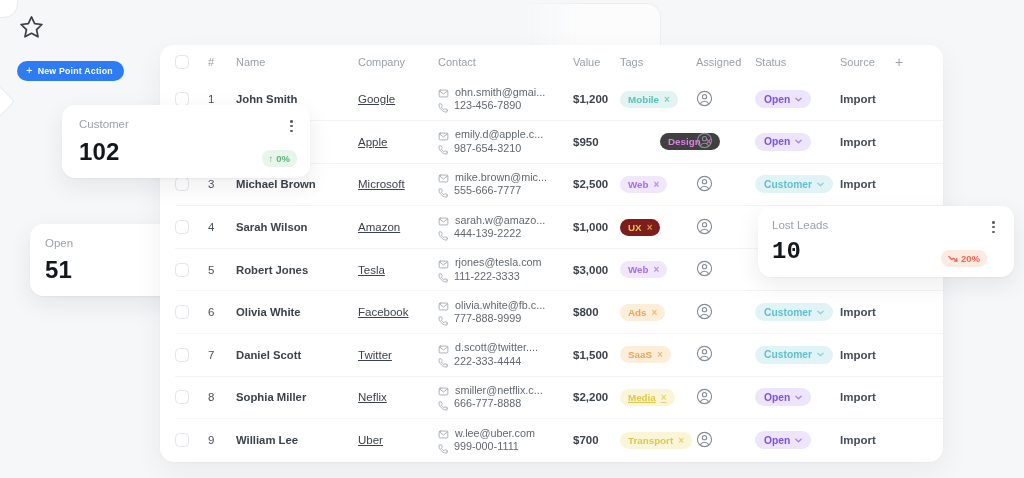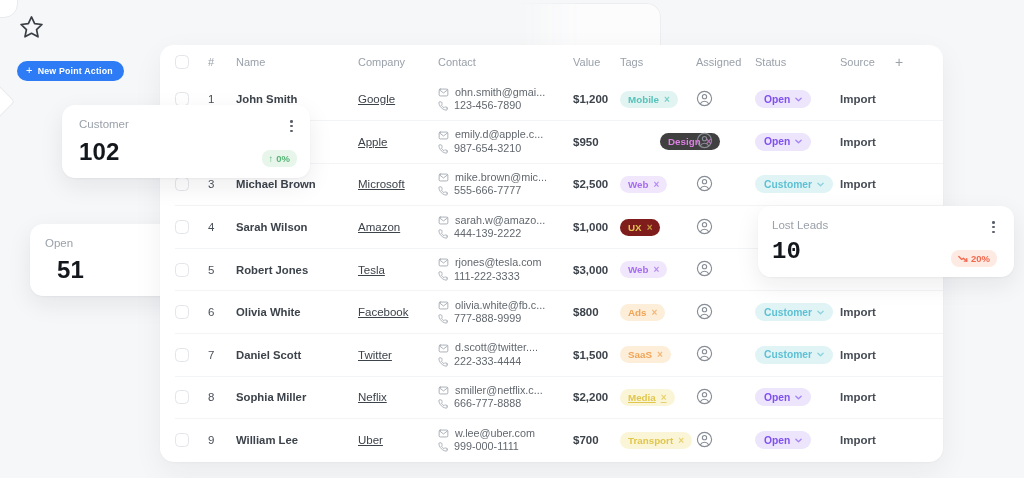--- a/index.html
+++ b/index.html
@@ -39,45 +39,45 @@
     height:17px; padding:0 7px; border-radius:8px; font-size:9.5px; font-weight:700; }
   .badge.up   { background:#e7f5ea; color:#57b576; }
   .badge.down { background:#fdeae3; color:#f2694e; }
   #card-customer { left:62px;  top:105px; width:248px; height:73px; z-index:5; }
   #card-customer .c-label { position:absolute; left:17px; top:13px; }
   #card-customer .c-value { position:absolute; left:17px; top:33px; }
   #card-customer .kebab   { right:14px; top:12px; }
   #card-customer .badge   { right:13px; bottom:11px; }
   #card-open { left:30px; top:224px; width:236px; height:72px; z-index:1; }
   #card-open .c-label { position:absolute; left:15px; top:13px; }
-  #card-open .c-value { position:absolute; left:15px; top:32px;margin-left:12px; }
+  #card-open .c-value { position:absolute; left:15px; top:32px; }
   #card-lost { left:758px; top:206px; width:256px; height:71px; z-index:5; }
   #card-lost .c-label { position:absolute; left:14px; top:13px; }
   #card-lost .c-value { position:absolute; left:14px; top:32px;font-family:Liberation Mono, monospace; }
   #card-lost .kebab   { right:16px; top:12px; }
-  #card-lost .badge   { right:17px; bottom:10px; }
+  #card-lost .badge   { right:27px; bottom:10px; }
 
   
   .table-panel { position:absolute; left:160px; top:45px; width:783px; height:417px;
     background:#fff; border-radius:14px; z-index:2;
     box-shadow:0 10px 30px rgba(20,28,45,.06), 0 1px 2px rgba(20,28,45,.03); overflow:hidden; }
   table { border-collapse:collapse; table-layout:fixed; width:768px; margin-left:15px; }
   col.w-cb{width:33px;} col.w-num{width:28px;} col.w-name{width:122px;} col.w-co{width:80px;}
   col.w-ct{width:135px;} col.w-val{width:47px;} col.w-tag{width:76px;} col.w-asg{width:59px;}
   col.w-st{width:85px;} col.w-src{width:55px;} col.w-plus{width:48px;}
   thead th { height:33px; text-align:left; font-weight:400; font-size:11px; color:#9aa1aa; vertical-align:middle; }
   thead th.c-plus { font-size:14px; color:#9aa1aa; font-weight:400; }
   tbody td { height:42.6px; vertical-align:middle; font-size:11.5px; }
   tbody tr + tr td { border-top:1px solid #f3f4f6; }
   .cb { display:inline-block; width:14px; height:14px; border:1.4px solid #e3e5e9;
     border-radius:4.5px; background:#fff; cursor:pointer; vertical-align:middle; }
   .c-num  { color:#4a505a; }
   .c-name { color:#3d434b; font-weight:700; font-size:11.3px; }
   .c-co   { color:#3d434b; font-weight:500;text-decoration:underline; }
-  .cline { display:flex; align-items:center; gap:6px; font-size:10.8px; color:#62686f; line-height:13.5px; }
+  .cline { display:flex; align-items:flex-end; gap:6px; font-size:10.8px; color:#62686f; line-height:13.5px; }
   .cline svg { flex:none; stroke:#9aa1aa; }
   .c-val  { color:#3d434b; font-weight:600; }
   .tag { display:inline-flex; align-items:center; gap:5px; height:17px; padding:0 8px;
     border-radius:9px; font-size:9.8px; font-weight:600; cursor:pointer; white-space:nowrap; }
   .t-x { font-size:10px; opacity:.75; cursor:pointer; }
   .asg { display:inline-flex; cursor:pointer; }
   .status { display:inline-flex; align-items:center; gap:5px; height:18px; padding:0 9px;
     border-radius:9px; font-size:10.3px; font-weight:700; cursor:pointer; white-space:nowrap; }
   .status svg { opacity:.65; }
   .c-src { color:#474d56; font-weight:700; }

